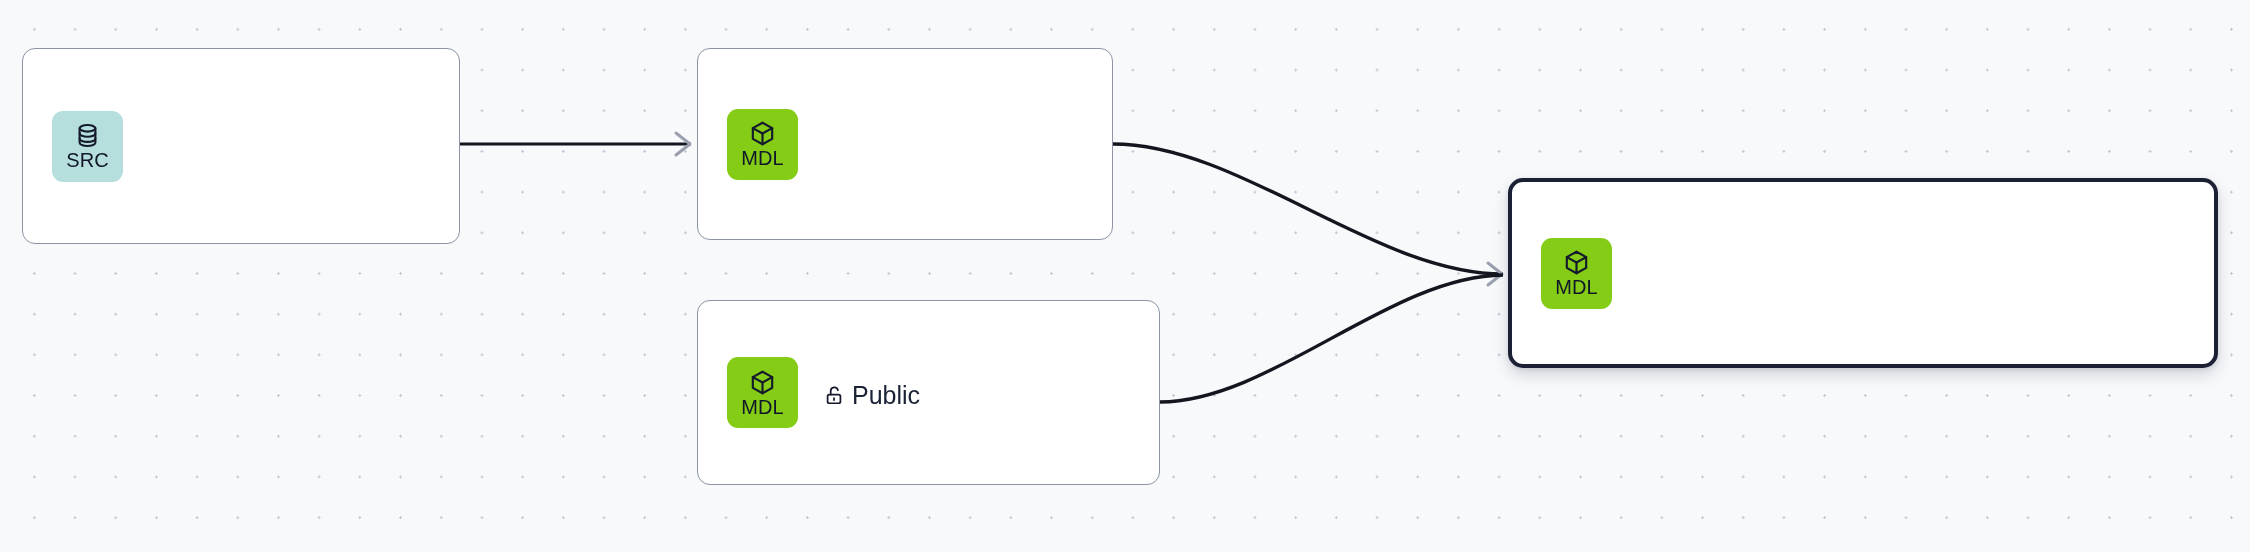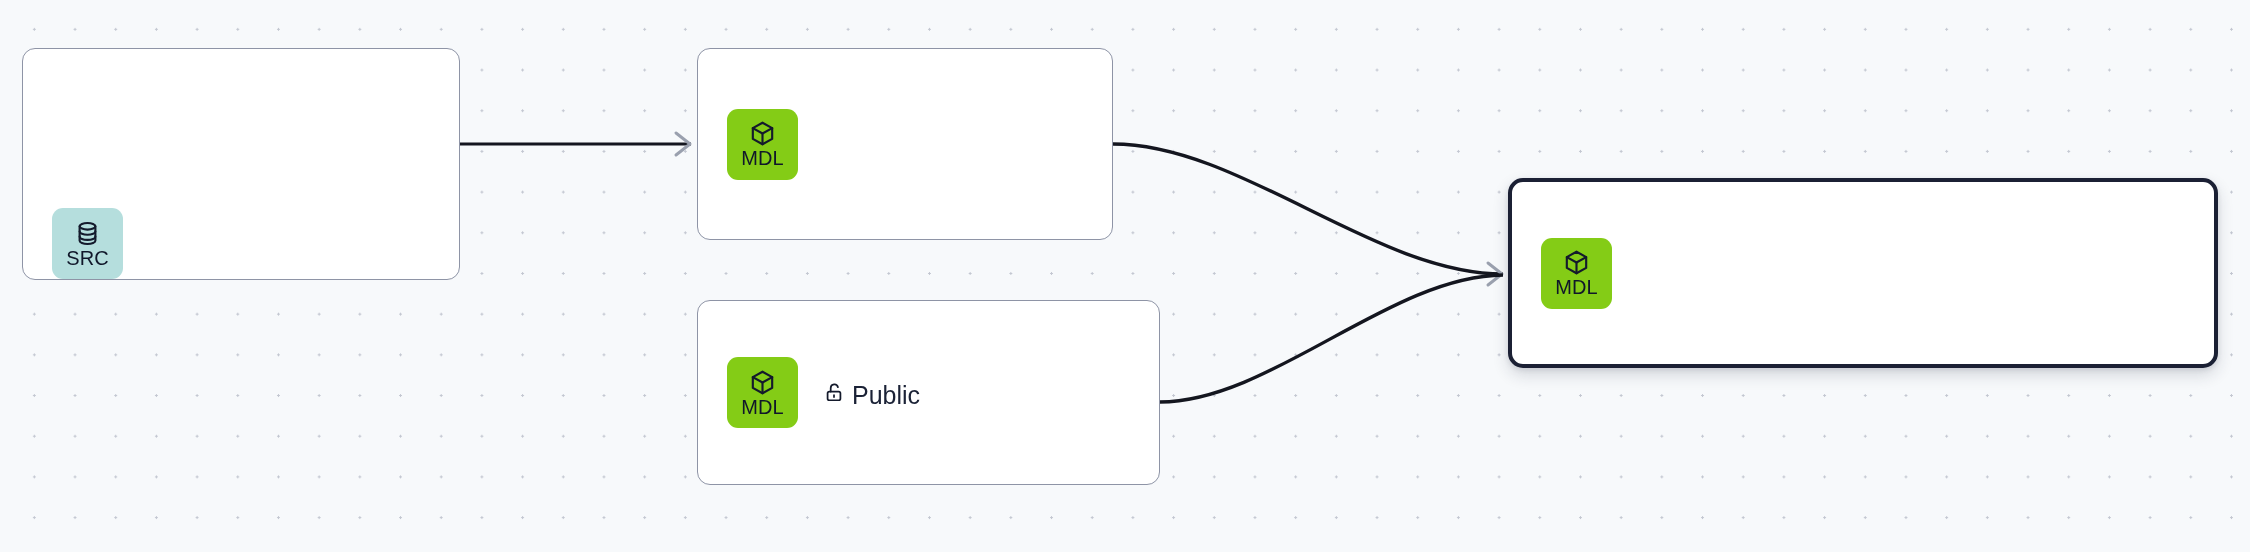--- a/index.html
+++ b/index.html
@@ -77,21 +77,21 @@
   }
   .node-title {
     font-size: 31px;
     line-height: 38px;
     color: #121829;
     white-space: nowrap;
     font-family: "Liberation Sans", sans-serif;
   }
   .node-sub {
     display: flex;
-    align-items: flex-start;
+    align-items: center;
     gap: 7px;
     margin-top: 5px;
     font-size: 25px;
     line-height: 29px;
     color: #1b2236;
     white-space: nowrap;
   }
   .node-sub svg {
     display: block;
     width: 22px;
@@ -111,21 +111,21 @@
     </g>
     <g>
       <path d="M 1113 144 C 1240 144, 1375 274, 1503 274" fill="none" stroke="#14161f" stroke-width="3.4"></path>
       <path d="M 1488 263 L 1502 274 L 1488 285" fill="none" stroke="#9aa0ae" stroke-width="3" stroke-linecap="round" stroke-linejoin="round"></path>
     </g>
     <g>
       <path d="M 1160 402 C 1270 402, 1390 276, 1503 275" fill="none" stroke="#14161f" stroke-width="3.4"></path>
     </g>
   </svg>
 
-  <div class="node" style="left:22px; top:48px; width:438px; height:232px;align-items:flex-end;">
+  <div class="node" style="left:22px; top:48px; width:438px; height:196px;">
     <div class="badge src">
       <span>
         <svg viewBox="0 0 24 24" fill="none" stroke="#141a2c" stroke-width="1.9" stroke-linecap="round" stroke-linejoin="round">
           <ellipse cx="12" cy="5.6" rx="7" ry="2.9"></ellipse>
           <path d="M5 5.6 v12.8 c0 1.6 3.1 2.9 7 2.9 s7 -1.3 7 -2.9 V5.6"></path>
           <path d="M5 10.2 c0 1.6 3.1 2.9 7 2.9 s7 -1.3 7 -2.9"></path>
           <path d="M5 14.8 c0 1.6 3.1 2.9 7 2.9 s7 -1.3 7 -2.9"></path>
         </svg>
       </span>
       <span class="badge-text">SRC</span>

